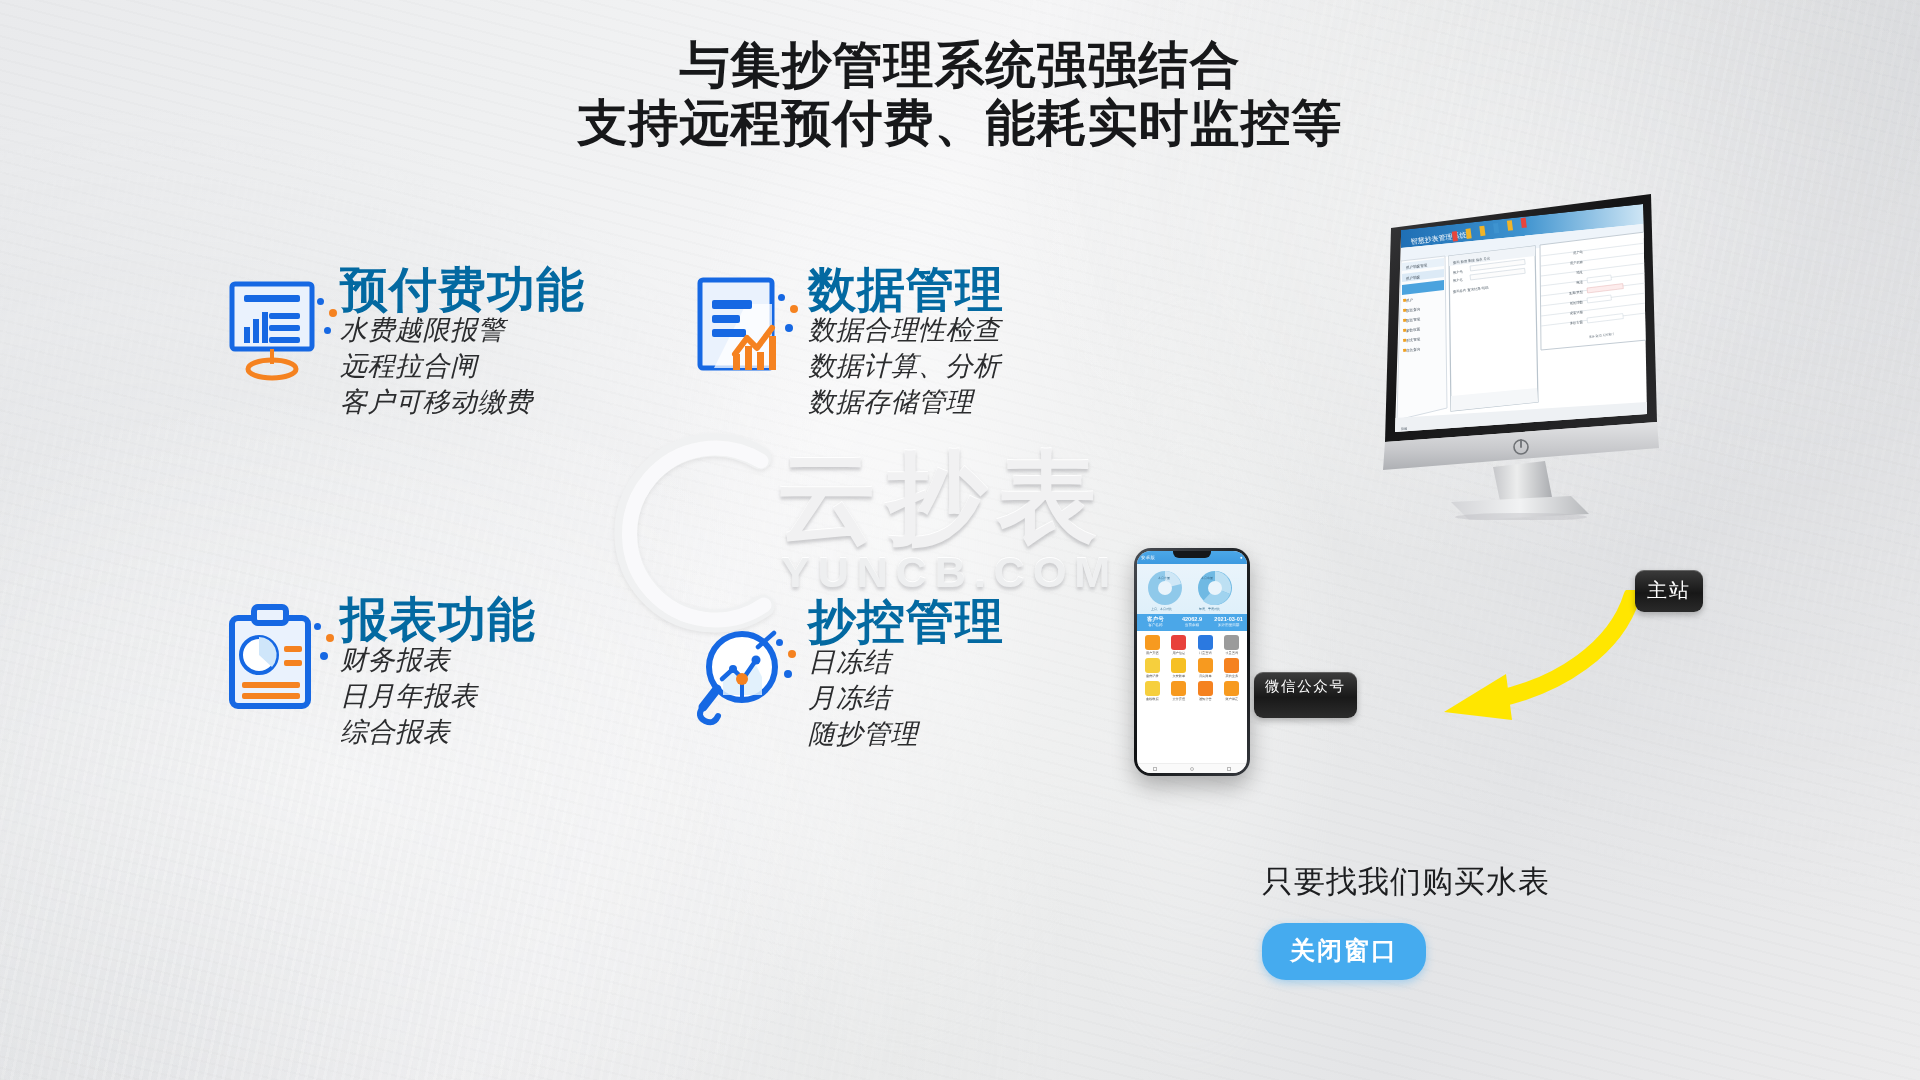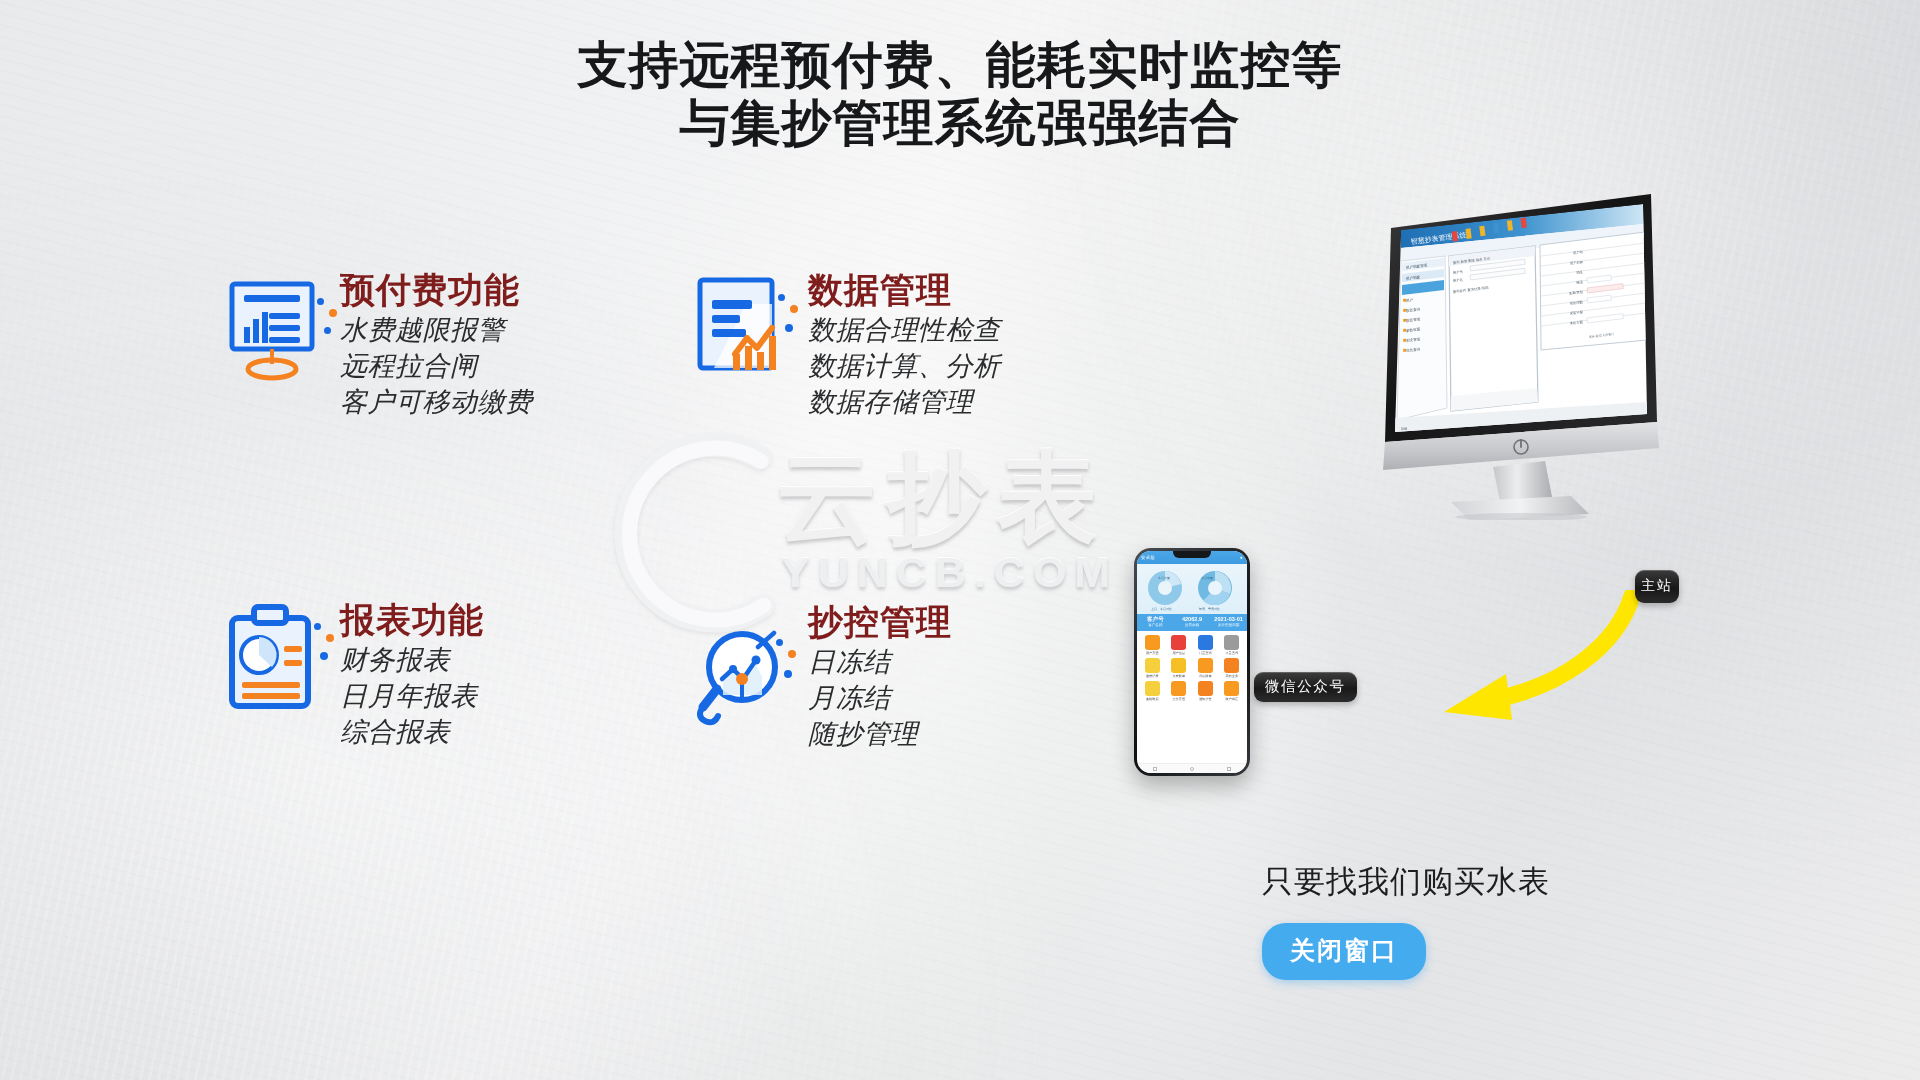--- a/index.html
+++ b/index.html
@@ -29,21 +29,21 @@
   .title{position:absolute;left:0;right:0;top:36px;text-align:center;z-index:7;}
   .title .ln{
     font-family:"Liberation Sans","DejaVu Sans",sans-serif;
     font-weight:bold;color:#17181a;font-size:50px;line-height:58px;letter-spacing:1px;
   }
 
   
   .feat{position:absolute;display:flex;align-items:flex-start;z-index:6;}
   .feat .ic{position:relative;width:104px;height:118px;flex:0 0 104px;}
   .feat .txt{margin-left:14px;}
-  .feat h3{font-size:35px;font-weight:bold;color:#7f1d1d;line-height:44px;letter-spacing:1px;}
+  .feat h3{font-size:48px;font-weight:bold;color:#0369a1;line-height:44px;letter-spacing:1px;}
   .feat p{font-size:27px;color:#2b2c2e;line-height:36px;letter-spacing:.5px;font-weight:400;font-style:italic;}
 
   
   .dot{position:absolute;border-radius:50%;}
   .dot.b{background:#1668e3;}
   .dot.o{background:#f58220;}
 
   
   .wm{position:absolute;left:585px;top:420px;width:620px;height:250px;z-index:3;pointer-events:none;
       filter:drop-shadow(0 2px 2px rgba(0,0,0,.07));}
@@ -56,21 +56,21 @@
     position:absolute;left:196px;top:128px;font-size:43px;font-weight:bold;color:#eeeff0;letter-spacing:8px;
     text-shadow:0 3px 3px rgba(140,140,145,.26), 0 -1px 0 rgba(255,255,255,.9);
   }
   .wm .wmarc{position:absolute;left:0;top:8px;}
 
   
   .monitor{position:absolute;left:1375px;top:190px;width:400px;height:330px;z-index:5;}
   .mon-label{
     position:absolute;left:1635px;top:570px;z-index:8;
     background:linear-gradient(180deg,#3b3b3b 0%,#171717 55%,#2a2a2a 100%);
-    color:#fff;font-size:14px;letter-spacing:2px;border-radius:9px;padding:7px 6px 8px;
+    color:#fff;font-size:20px;letter-spacing:2px;border-radius:9px;padding:7px 12px 8px;
     box-shadow:0 3px 6px rgba(0,0,0,.25), inset 0 1px 0 rgba(255,255,255,.22);
   }
   .arrow{position:absolute;left:1420px;top:590px;z-index:4;}
 
   
   .phone{position:absolute;left:1134px;top:548px;width:116px;height:228px;z-index:6;}
   .ph-body{position:absolute;inset:0;border-radius:17px;background:linear-gradient(135deg,#4b4f55,#23262a 30%,#0f1113 60%,#35383d);padding:3px;
     box-shadow:0 10px 22px rgba(0,0,0,.28);}
   .ph-screen{position:relative;width:100%;height:100%;border-radius:14px;overflow:hidden;background:#fff;}
   .ph-notch{position:absolute;left:50%;transform:translateX(-50%);top:0;width:38px;height:7px;background:#15171a;border-radius:0 0 6px 6px;z-index:3;}
@@ -84,42 +84,42 @@
   .ph-grid{padding:4px 3px;display:grid;grid-template-columns:repeat(4,1fr);gap:3px 2px;}
   .ph-cell{text-align:center;}
   .ph-ico{width:15px;height:15px;border-radius:3px;margin:0 auto 1px;display:block;}
   .ph-lab{font-size:3.2px;color:#555;line-height:4px;display:block;}
   .ph-nav{position:absolute;bottom:0;left:0;right:0;height:10px;background:#fafafa;display:flex;align-items:center;justify-content:space-around;border-top:1px solid #eee;}
   .ph-nav i{width:4px;height:4px;border:.8px solid #b9b9b9;display:block;}
   .ph-nav i.c{border-radius:50%;}
   .wx-label{
     position:absolute;left:1254px;top:672px;z-index:8;
     background:linear-gradient(180deg,#3d3d3d 0%,#191919 55%,#2c2c2c 100%);
-    color:#fff;font-size:14.5px;letter-spacing:1.6px;border-radius:9px;padding:5px 11px 6px;
+    color:#fff;font-size:14.5px;letter-spacing:1.6px;border-radius:9px;padding:5px 11px 22px;
     box-shadow:0 3px 6px rgba(0,0,0,.25), inset 0 1px 0 rgba(255,255,255,.2);
   }
 
   
   .cta{position:absolute;left:1262px;top:860px;width:380px;z-index:7;}
   .cta .l1,.cta .l2{font-size:31px;color:#1d1e20;line-height:43px;letter-spacing:1px;}
   .cta .btn{
     display:inline-block;margin-top:20px;background:#45abef;color:#fff;font-size:25px;font-weight:bold;
     letter-spacing:2px;border-radius:24px;padding:11px 28px 13px;
     box-shadow:0 3px 8px rgba(69,171,239,.4);
   }
 </style>
 </head>
 <body>
 
 <div class="tex"></div>
 <div class="tex2"></div>
 
 <div class="title">
+  <div class="ln">与集抄管理系统强强结合</div>
   <div class="ln">支持远程预付费、能耗实时监控等</div>
-  <div class="ln">与集抄管理系统强强结合</div>
 </div>
 
 <div class="wm">
   <svg class="wmarc" width="210" height="215" viewBox="0 0 210 215">
     <path d="M175 30 A88 88 0 1 0 178 178 L178 178" fill="none" stroke="#f0f1f2" stroke-width="23" stroke-linecap="round"></path>
     <path d="M176 33 A86 86 0 1 0 179 177" fill="none" stroke="#fbfbfc" stroke-width="15" stroke-linecap="round" opacity=".8"></path>
   </svg>
   <div class="wmtext">云抄表</div>
   <div class="wmsub">YUNCB.COM</div>
 </div>

